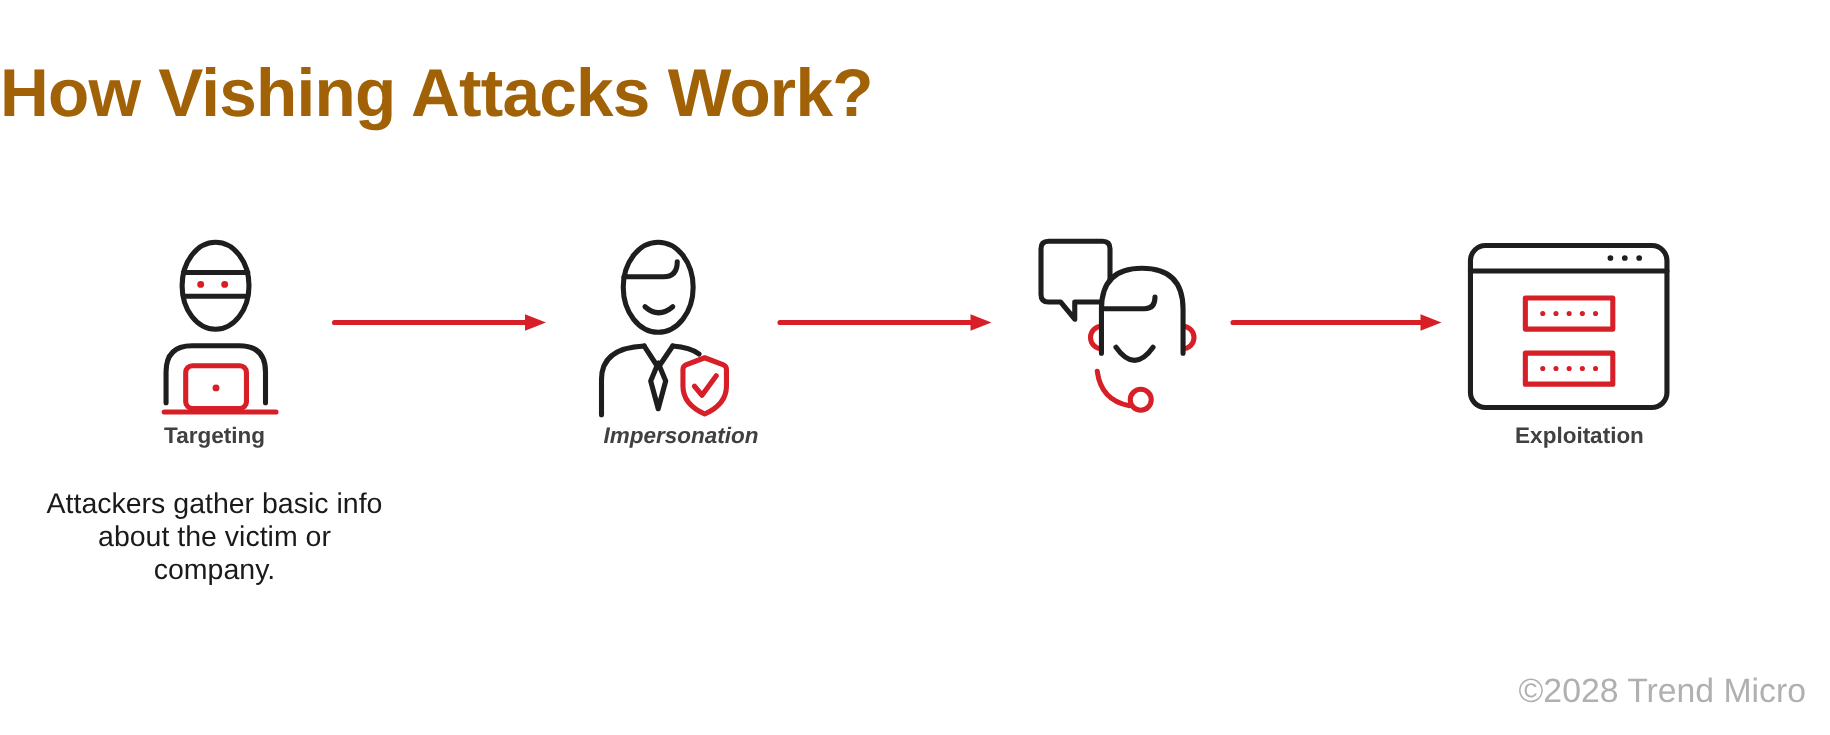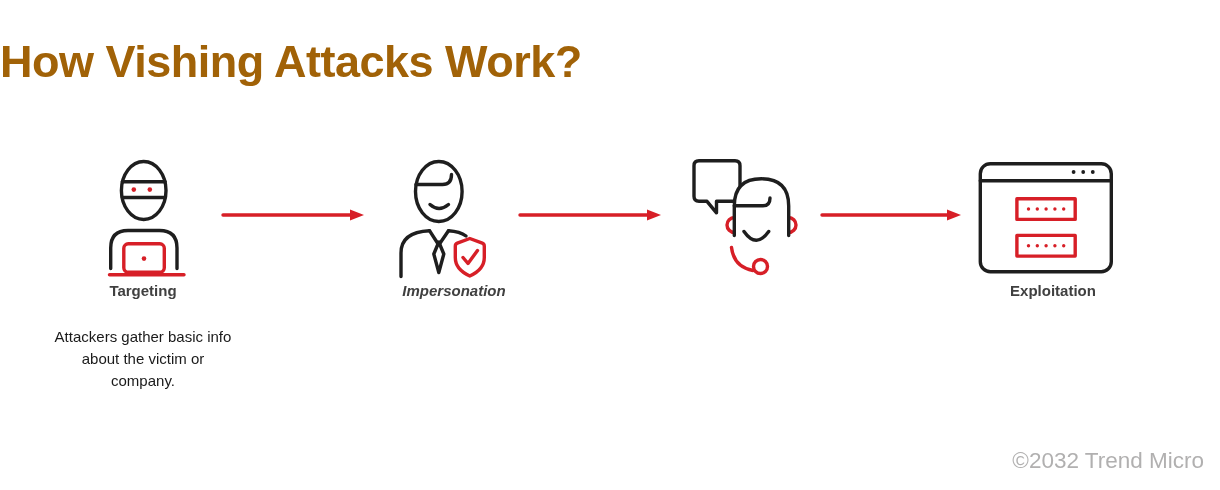--- a/index.html
+++ b/index.html
@@ -35,21 +35,21 @@
   }
   .step-text.c1{left:13px;width:260px;}
   .step-text.c2{left:324px;width:260px;font-style:italic;}
   .step-text.c3{left:617px;width:260px;}
   .step-text.c4{left:913px;width:280px;}
   .step-title{
     font-size:15px;font-weight:700;color:#404040;
     margin-bottom:27px;
   }
   .step-desc{
-    font-size:15px;line-height:22px;
+    font-size:19px;line-height:22px;
     white-space:pre-line;
   }
   .copyright{
     position:absolute;top:448px;right:16px;
     font-size:22.5px;color:var(--footer-gray);
   }
   
   .ln{fill:none;stroke-width:3.4;stroke-linecap:round;stroke-linejoin:round;}
   .sk{stroke:var(--line-black);}
   .sr{stroke:var(--accent-red);}
@@ -141,15 +141,15 @@
 about the victim or
 company.</div>
   </div>
   <div class="step-text c2">
     <div class="step-title">Impersonation</div>
   </div>
   <div class="step-text c4">
     <div class="step-title">Exploitation</div>
   </div>
 
-  <div class="copyright">©2032 Trend Micro</div>
+  <div class="copyright">©2028 Trend Micro</div>
 
 </div>
 
 </body></html>

